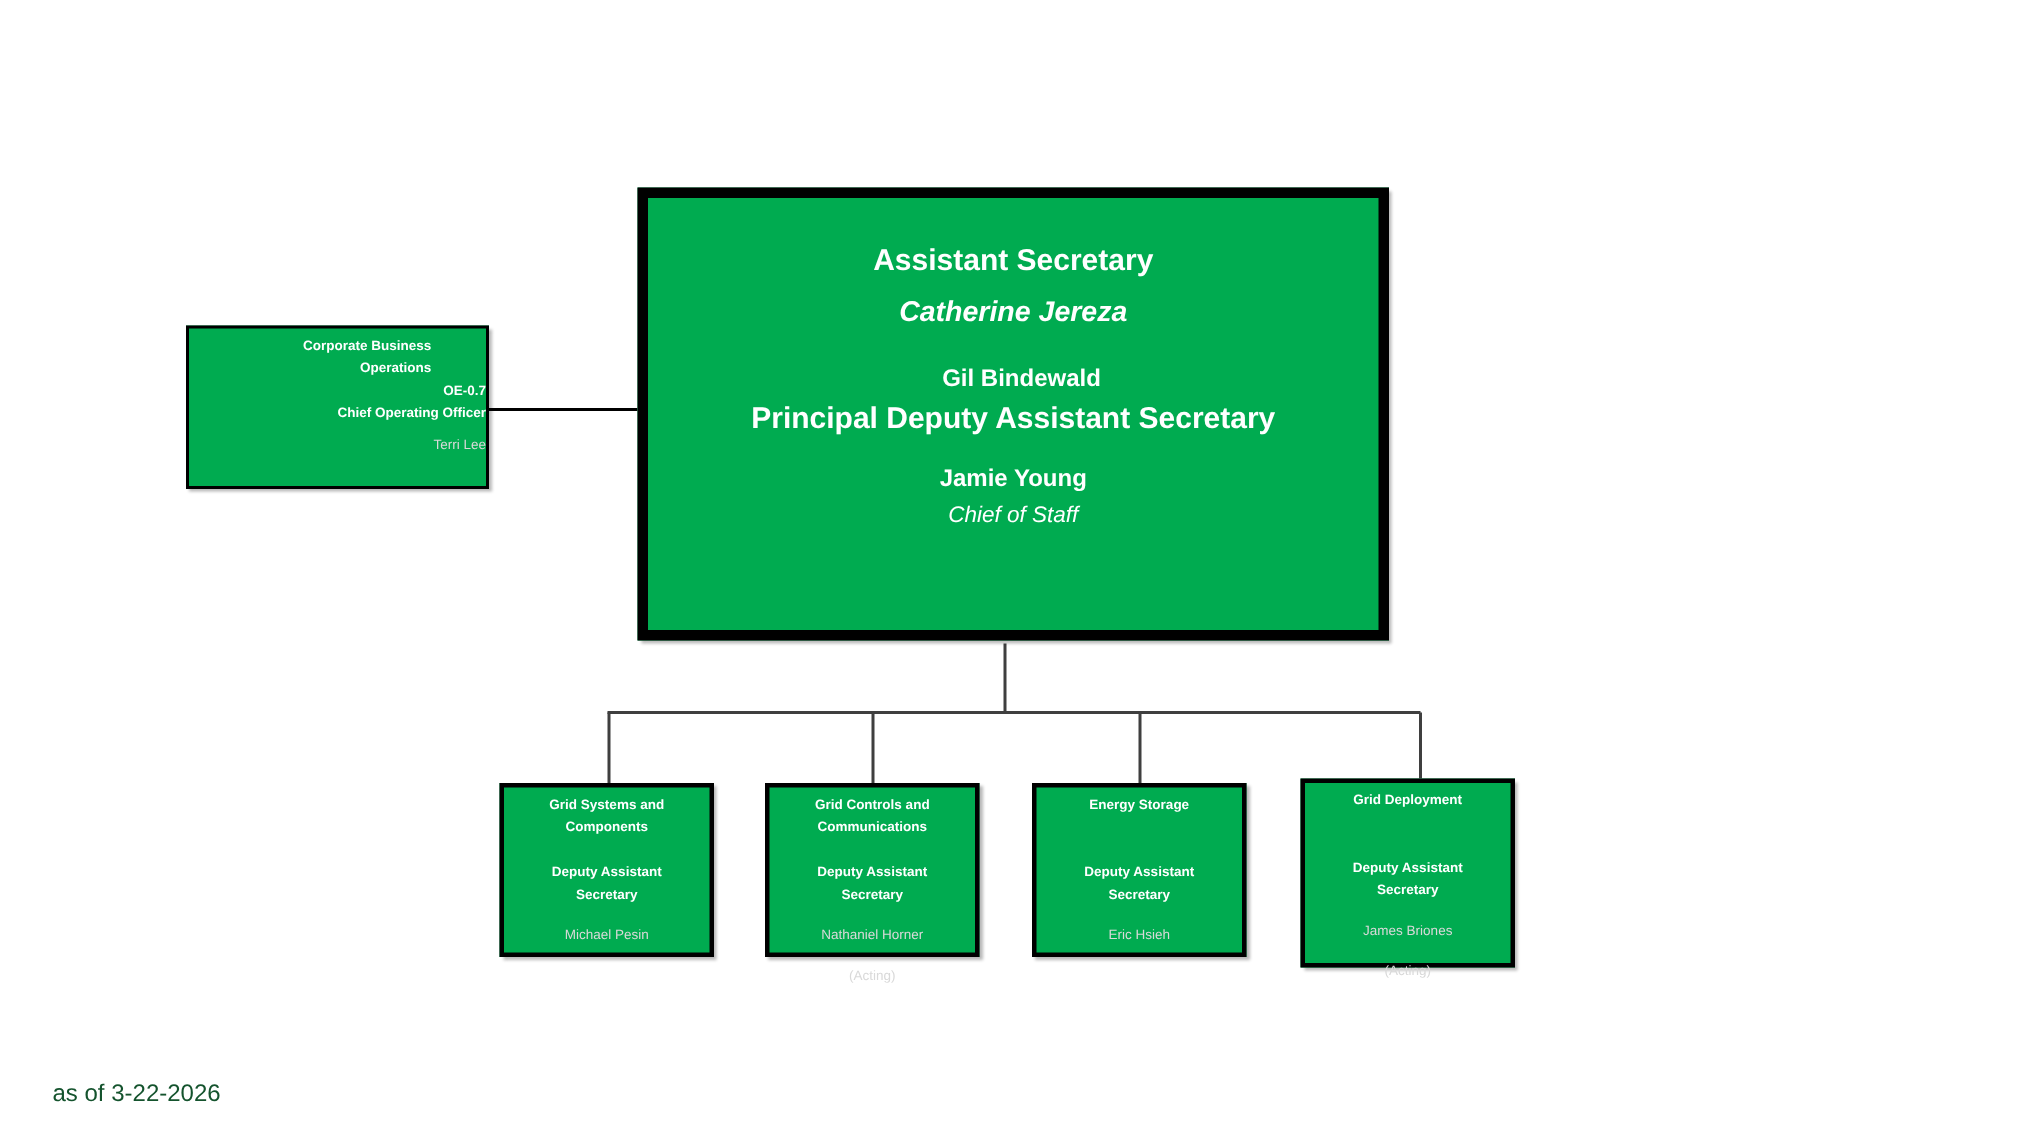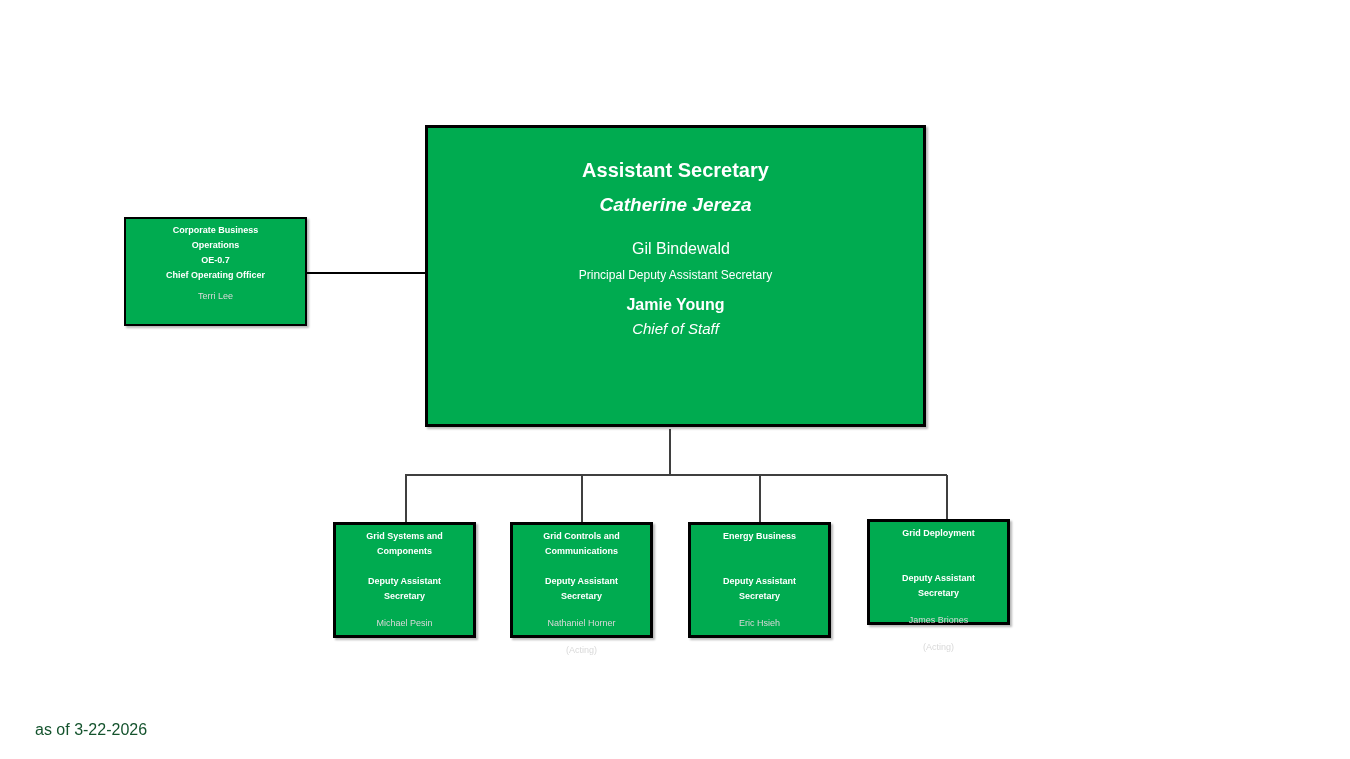--- a/index.html
+++ b/index.html
@@ -7,54 +7,54 @@
     position: relative;
     width: 1350px;
     height: 759px;
     background: #ffffff;
     overflow: hidden;
     font-family: "Liberation Sans", sans-serif;
   }
   .gbox {
     position: absolute;
     background: #00ab50;
-    border: 3px solid #a21caf;
+    border: 7px solid #a21caf;
     box-sizing: border-box;
     color: #ffffff;
     text-align: center;
     box-shadow: 2px 2px 2px rgba(0,0,0,0.28);
   }
 
   
   .box-root { left: 425px; top: 125px; width: 501px; height: 302px; padding-top: 24px; }
   .root-title  { font-size: 20px; font-weight: bold; line-height: 36px; }
   .root-code   { font-size: 20px; font-weight: bold; line-height: 35px; }
   .root-leader { font-size: 19px; font-weight: bold; font-style: italic; line-height: 34px; }
-  .root-dep-name   { margin-top: 14px; font-size: 16px; font-weight: normal; line-height: 26px; margin-left: 11px; }
-  .root-dep-title  { font-size: 12px; line-height: 26px; }
-  .root-chief-name { margin-top: 4px; font-size: 16px; font-weight: bold; line-height: 26px; }
+  .root-dep-name   { margin-top: 14px; font-size: 16px; font-weight: bold; line-height: 26px; margin-left: 11px; }
+  .root-dep-title  { font-size: 20px; line-height: 26px; font-weight: bold; }
+  .root-chief-name { margin-top: 15px; font-size: 16px; font-weight: bold; line-height: 26px; }
   .root-chief-title{ font-size: 15px; font-style: italic; line-height: 22px; }
 
   
-  .box-side { left: 124px; top: 217px; width: 183px; height: 109px; border-width: 2px; padding-top: 4px; }
+  .box-side { left: 124px; top: 217px; width: 202px; height: 109px; border-width: 2px; padding-top: 4px; text-align: right; }
   .box-side div { font-size: 9px; line-height: 15px; }
   .side-title { font-weight: bold; max-width: 125px; margin: 0 auto; }
   .side-code, .side-role { font-weight: bold; }
   .side-name { margin-top: 6px; color: #d9d9d9; }
 
   
   .box-child { top: 522px; width: 143px; height: 116px; border-width: 3.5px; padding-top: 4px; }
   .box-child div { font-size: 9px; line-height: 15px; }
   .child-title { font-weight: bold; max-width: 105px; margin: 0 auto; min-height: 30px; }
   .child-role  { font-weight: bold; max-width: 92px; margin: 15px auto 0 auto; }
   .child-name, .child-note { color: #d9d9d9; max-width: 100px; margin: 12px auto; }
   #child-0 { left: 333px; }
   #child-1 { left: 510px; }
   #child-2 { left: 688px; }
-  #child-3 { left: 867px; top: 519px; height: 106px; }
+  #child-3 { left: 867px; top: 519px; height: 126px; }
 
   
   .connector { position: absolute; background: #3f3f3f; }
   .conn-side  { left: 307px; top: 272px; width: 118px; height: 2px; background: #000000; }
   .conn-stem  { left: 669px; top: 429px; width: 1.5px; height: 45px; }
   .conn-hbar  { left: 405px; top: 474px; width: 542px; height: 1.5px; }
   .conn-drop  { top: 475px; width: 1.5px; height: 47px; }
   #drop-0 { left: 405px; }
   #drop-1 { left: 581px; }
   #drop-2 { left: 759px; }
@@ -106,21 +106,21 @@
   </div>
 
   <div class="gbox box-child" id="child-1" style="background: rgb(0, 171, 80); border-color: rgb(0, 0, 0);">
     <div class="child-title">Grid Controls and Communications</div>
     <div class="child-role">Deputy Assistant Secretary</div>
     <div class="child-name">Nathaniel Horner</div>
     <div class="child-note">(Acting)</div>
   </div>
 
   <div class="gbox box-child" id="child-2" style="background: rgb(0, 171, 80); border-color: rgb(0, 0, 0);">
-    <div class="child-title">Energy Business</div>
+    <div class="child-title">Energy Storage</div>
     <div class="child-role">Deputy Assistant Secretary</div>
     <div class="child-name">Eric Hsieh</div>
     <div class="child-note"></div>
   </div>
 
   <div class="gbox box-child" id="child-3" style="background: rgb(0, 171, 80); border-color: rgb(0, 0, 0);">
     <div class="child-title">Grid Deployment</div>
     <div class="child-role">Deputy Assistant Secretary</div>
     <div class="child-name">James Briones</div>
     <div class="child-note">(Acting)</div>

